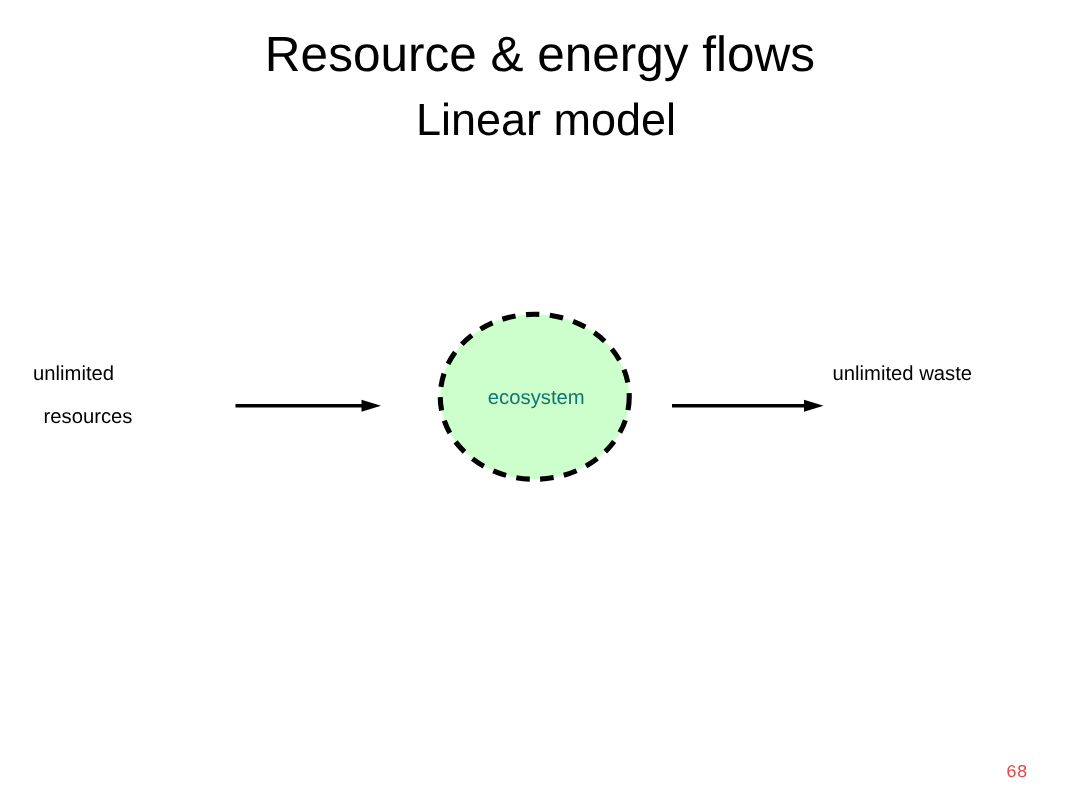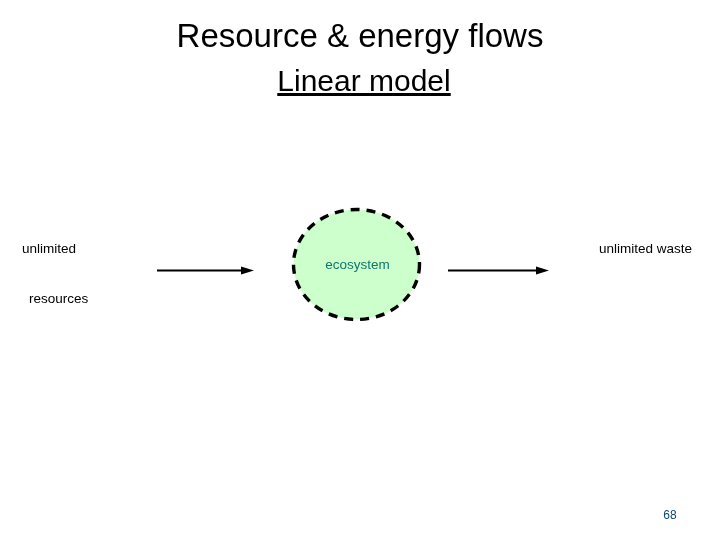--- a/index.html
+++ b/index.html
@@ -38,42 +38,41 @@
     white-space: nowrap;
   }
   #slide-subtitle {
     font-size: 30px;
     line-height: 42px;
     font-weight: normal;
     color: #000000;
     white-space: nowrap;
     margin-top: 2px;
     padding-left: 8px;
-    text-decoration: underline;
   }
 
   
   #diagram {
     position: absolute;
     left: 0;
     top: 0;
     width: 720px;
     height: 540px;
   }
 
   .label {
     position: absolute;
     font-size: 13.5px;
     line-height: 16px;
     color: #000000;
     white-space: nowrap;
   }
   #label-input-line1 { left: 22px; top: 241px; }
-  #label-input-line2 { left: 29px; top: 291px; }
-  #label-output     { left: 555px; top: 241px; margin-left: 44px; }
+  #label-input-line2 { left: 29px; top: 270px; }
+  #label-output     { left: 555px; top: 241px; }
 
   
   #ecosystem-node {
     position: absolute;
     left: 291px;
     top: 207px;
     width: 131px;
     height: 115px;
   }
   #ecosystem-node svg {
@@ -106,23 +105,24 @@
   .arrow svg { display: block; overflow: visible; }
   #arrow-in  { left: 155px; top: 261px; width: 100px; }
   #arrow-out { left: 446px; top: 261px; width: 104px; }
 
   
   #page-number {
     position: absolute;
     left: 655px;
     top: 508px;
     width: 30px;
-    text-align: center;
+    text-align: right;
     font-size: 12px;
-    color: #0c4a6e;
+    color: #ef4444;
+    font-family: Liberation Mono, monospace;
   }
 </style>
 </head>
 <body>
 
 <div id="slide">
 
   <div id="title-block">
     <div id="slide-title">Resource &amp; energy flows</div>
     <div id="slide-subtitle">Linear model</div>

